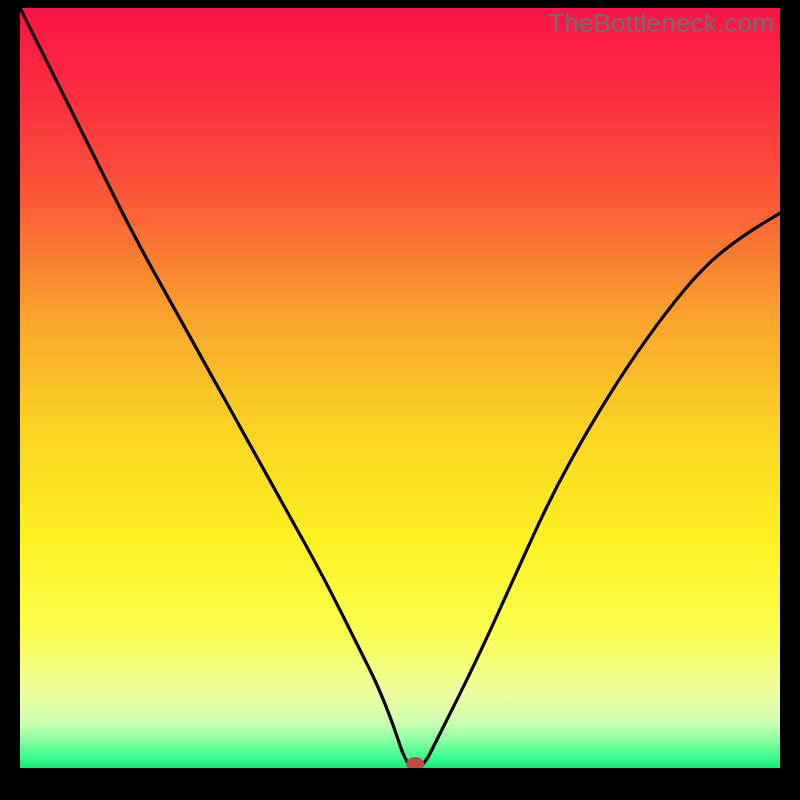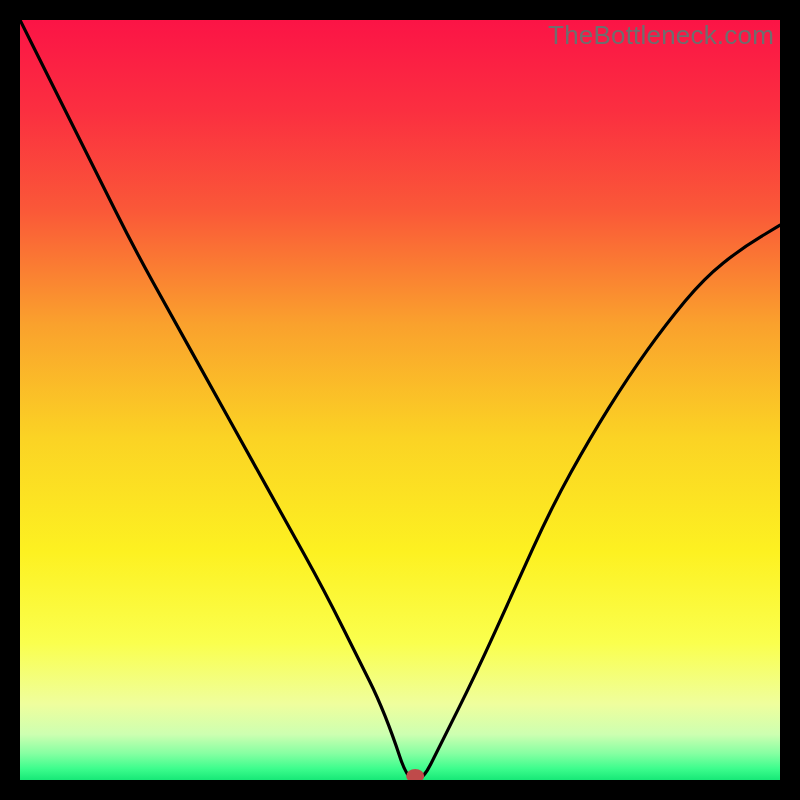--- a/index.html
+++ b/index.html
@@ -7,21 +7,21 @@
     padding: 0;
     width: 800px;
     height: 800px;
     background: #000;
     overflow: hidden;
     font-family: Arial, Helvetica, sans-serif;
   }
   .frame {
     position: absolute;
     left: 20px;
-    top: 20px;
+    top: 8px;
     width: 760px;
     height: 724px;
     background: #e5e5e5;
   }
   .watermark {
     position: absolute;
     top: 0px;
     right: 6px;
     color: #6e6e6e;
     font-size: 26px;

